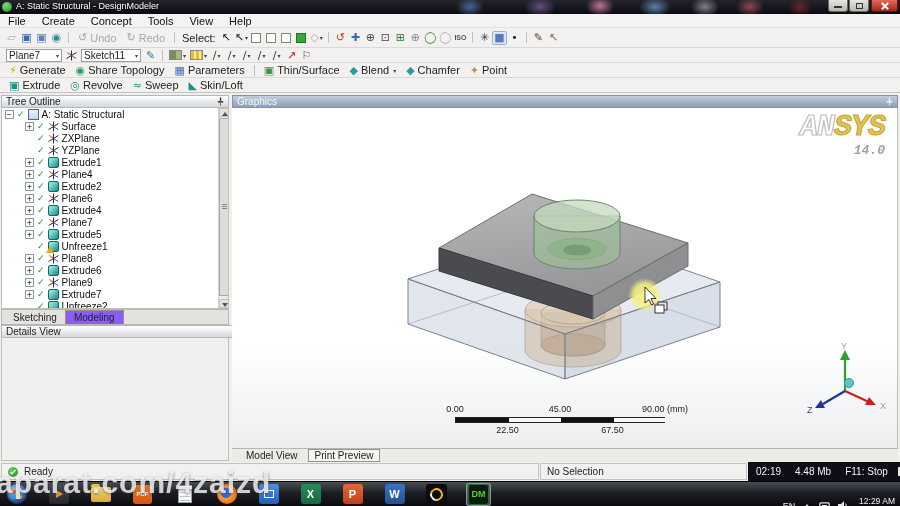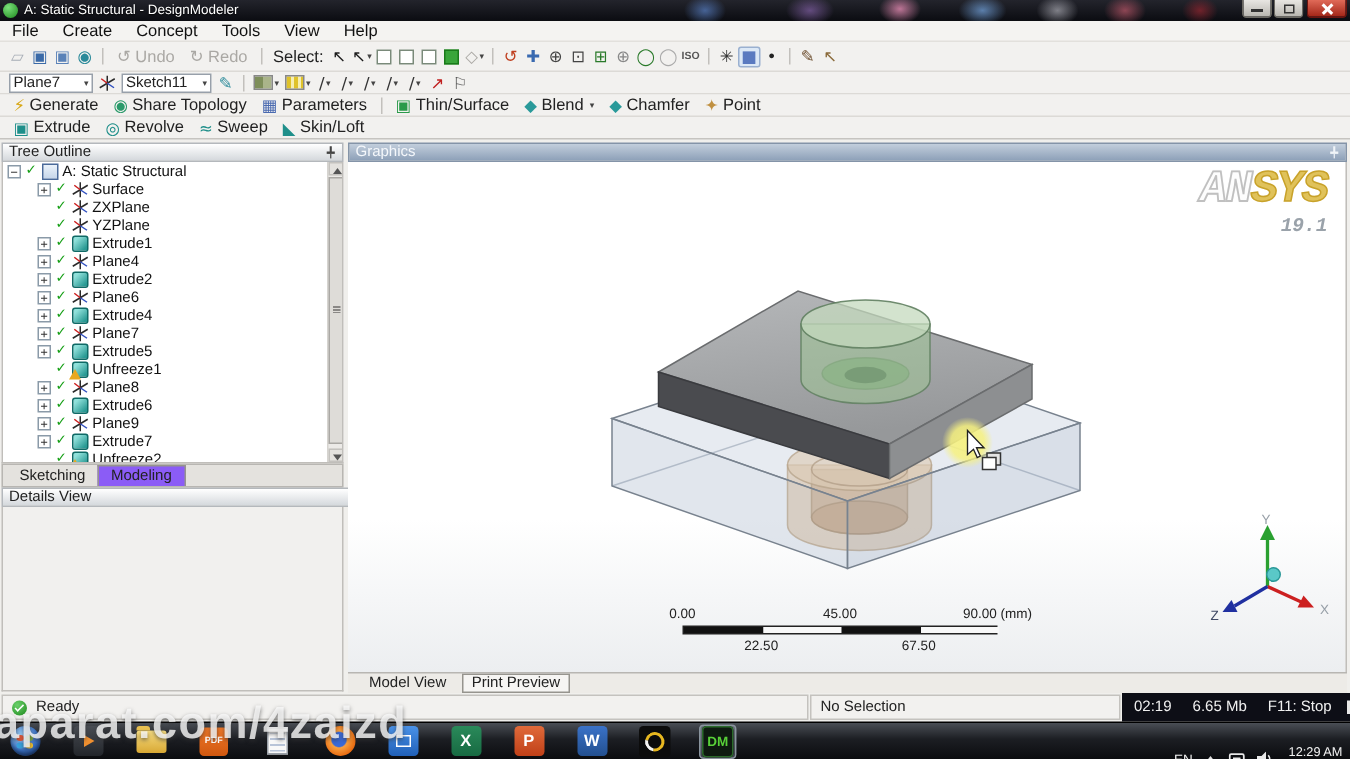--- a/index.html
+++ b/index.html
@@ -598,21 +598,21 @@
     <svg width="7" height="9" viewBox="0 0 7 9">
         <rect x="2.8" y="0.5" width="1.4" height="4" fill="#f0f4f8"></rect>
         <rect x="0.8" y="4" width="5.4" height="1.6" fill="#f0f4f8"></rect>
         <rect x="3.1" y="5.6" width="0.8" height="3" fill="#f0f4f8"></rect>
       </svg>
   </div>
 
   <div id="viewport">
     <div id="logo">
       <span id="logoan">AN</span><span id="logosys">SYS</span>
-      <div id="logover">19.1</div>
+      <div id="logover">14.0</div>
     </div>
 
     <svg id="model" width="666" height="340" viewBox="0 0 666 340">
       <defs>
         <linearGradient id="plateg" x1="0" y1="0" x2="0.3" y2="1">
           <stop offset="0" stop-color="#b6b8ba"></stop>
             <stop offset="1" stop-color="#96989a"></stop>
         </linearGradient>
         <radialGradient id="hl">
           <stop offset="0" stop-color="#f6f180" stop-opacity="0.95"></stop>
@@ -688,21 +688,21 @@
   <div id="statusbar">
     <div class="scell s1">
       <i class="ok"></i>
       <span>Ready</span>
     </div>
     <div class="scell s2">
       <span>No Selection</span>
     </div>
     <div class="sdark">
       <span style="margin-left:8px">02:19</span>
-      <span style="margin-left:14px">6.65 Mb</span>
+      <span style="margin-left:14px">4.48 Mb</span>
       <span style="margin-left:14px">F11: Stop</span>
       <span class="pausebtn">
           <i></i>
         </span>
 
     </div>
   </div>
 
   <div id="taskbar">
     <div id="tbicons">

